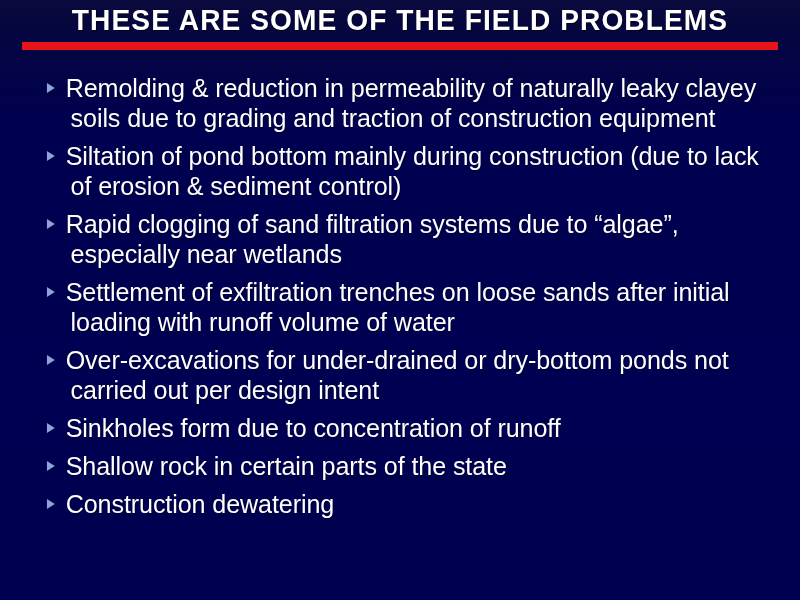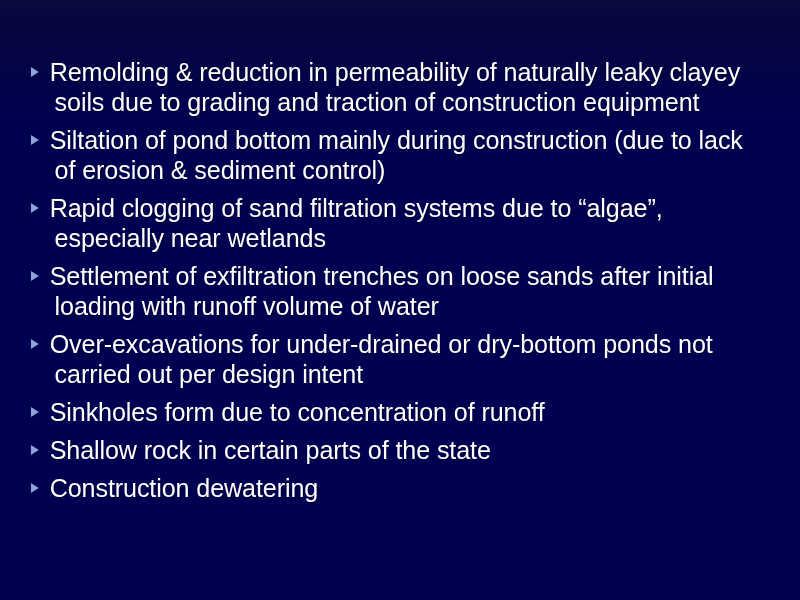--- a/index.html
+++ b/index.html
@@ -65,21 +65,21 @@
     height: 8px;
     background: #e6131b;
   }
 
   
   .bullet-list {
     position: absolute;
     top: 57px;
     left: 26px;
     width: 752px;
-    margin: 0;
+    margin: 16px;
     padding: 0;
     list-style: none;
   }
 
   .bullet-item {
     position: relative;
     padding-left: 24px;
     margin-bottom: 8px;
     color: #ffffff;
     font-family: "Liberation Sans Narrow", "Liberation Sans", sans-serif;
@@ -112,20 +112,24 @@
   .bullet-text {
     padding-left: 5px;
     text-indent: -5px;
   }
 </style>
 </head>
 <body>
 
 <div class="slide">
 
+  <div class="title-block">
+    <div class="slide-title">THESE ARE SOME OF THE FIELD PROBLEMS</div>
+    <div class="title-rule"></div>
+  </div>
 
   <ul class="bullet-list">
 
     <li class="bullet-item">
       <span class="bullet-marker"></span>
       <span class="bullet-text">Remolding &amp; reduction in permeability of naturally leaky clayey soils due to grading and traction of construction equipment</span>
     </li>
 
     <li class="bullet-item">
       <span class="bullet-marker"></span>

